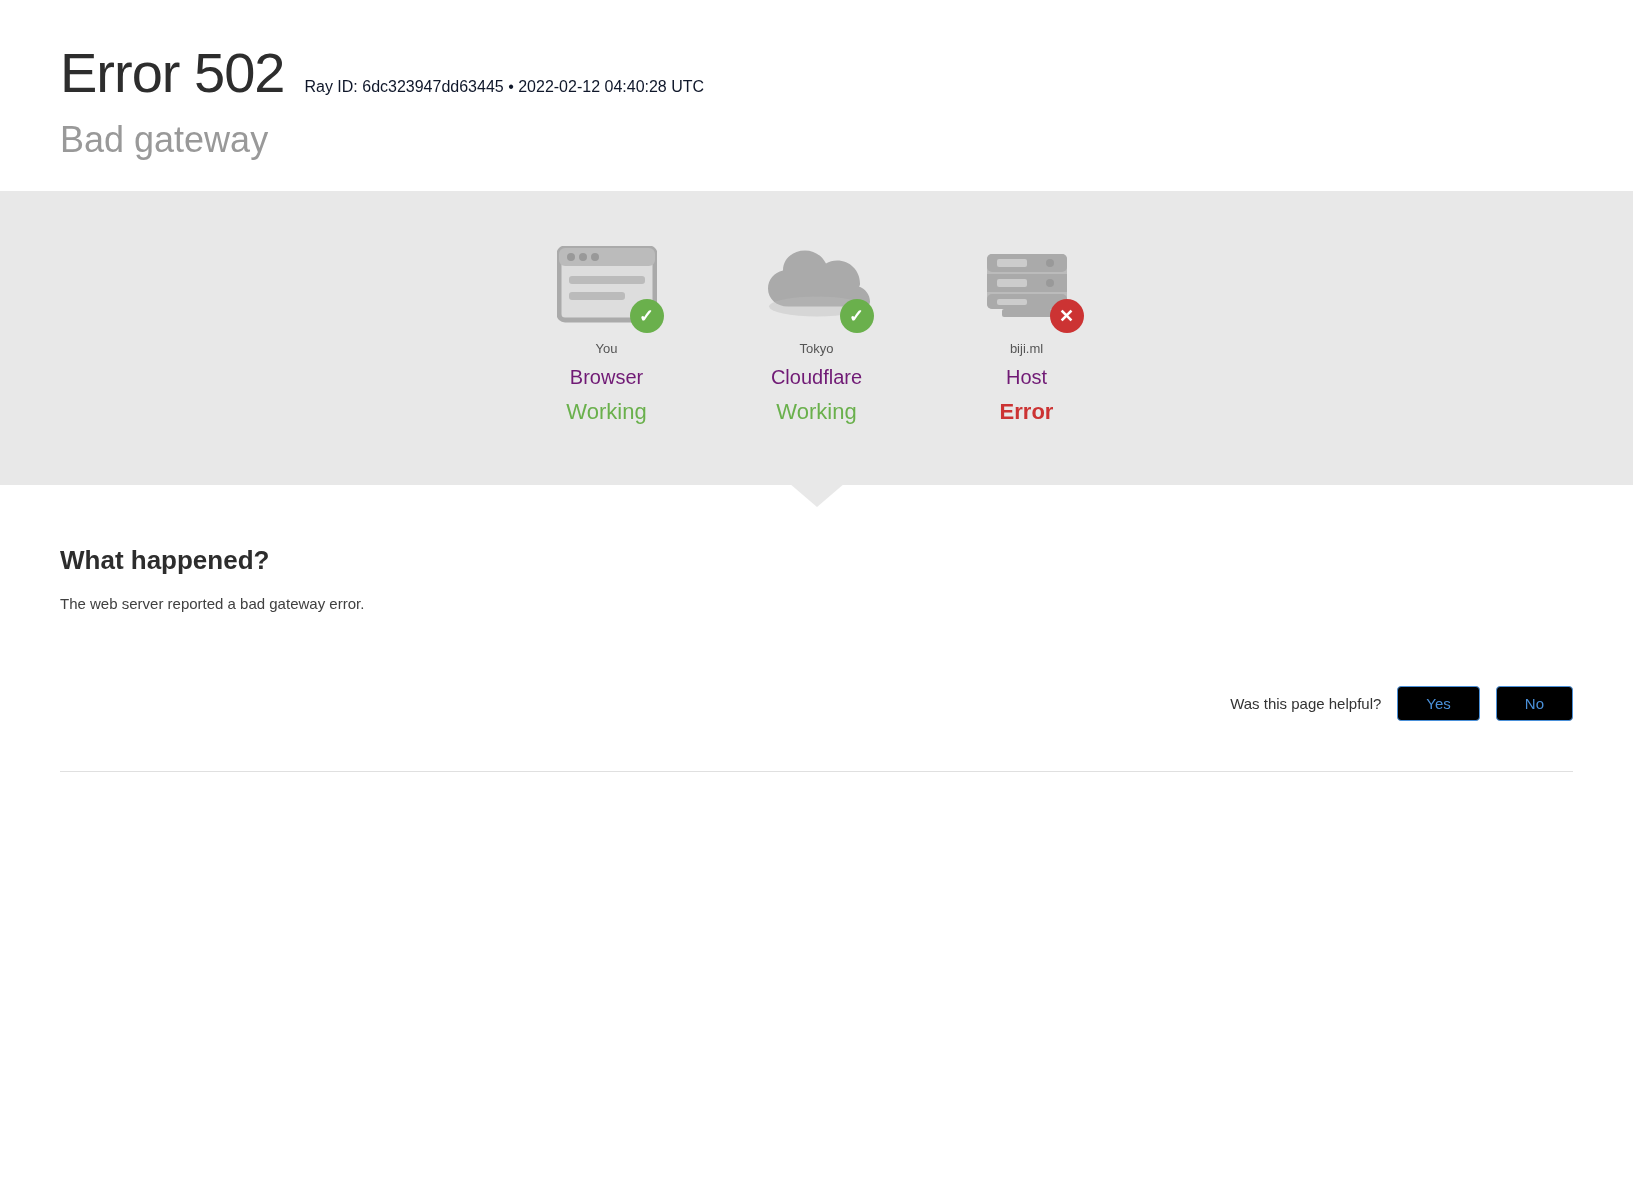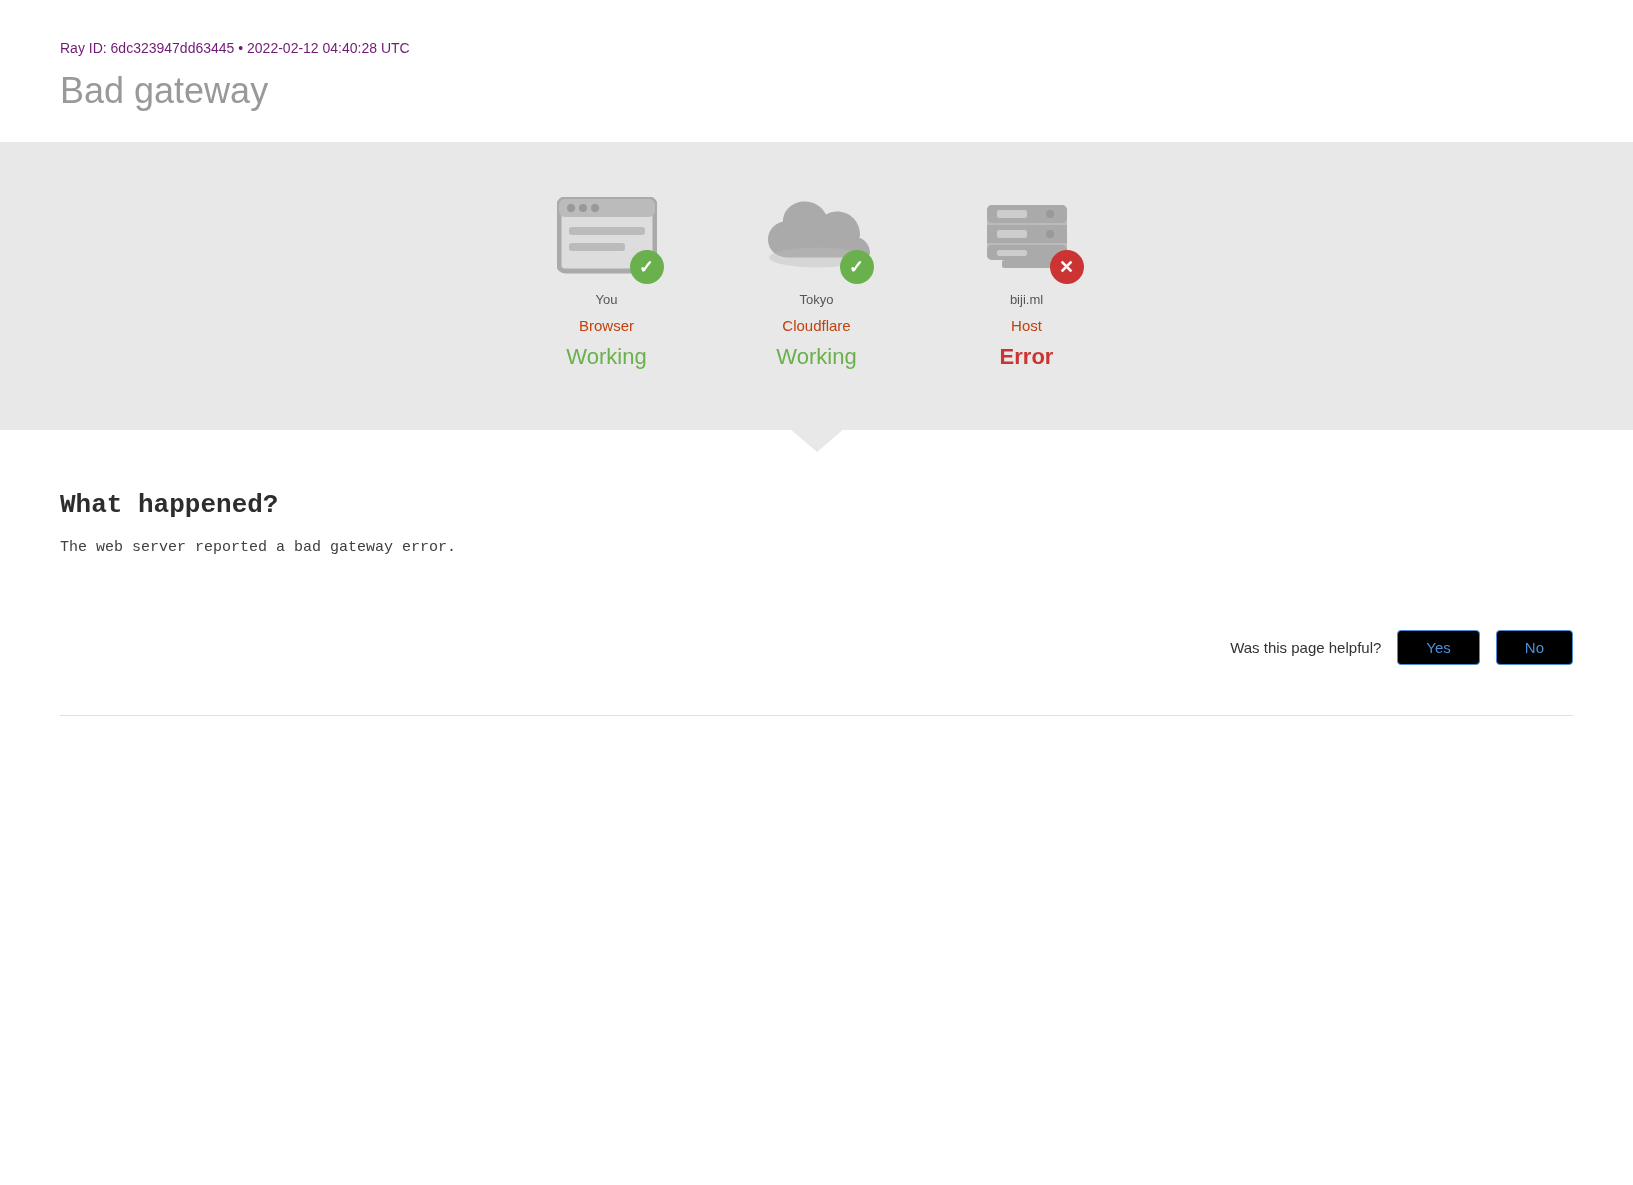--- a/index.html
+++ b/index.html
@@ -20,22 +20,22 @@
       gap: 20px;
       flex-wrap: wrap;
     }
     .error-code {
       font-size: 56px;
       font-weight: 400;
       color: #2d2d2d;
       letter-spacing: -1px;
     }
     .ray-id {
-      font-size: 14px;
-      color: #701a75;
+      font-size: 16px;
+      color: #0f172a;
     }
     .error-subtitle {
       font-size: 36px;
       color: #999;
       font-weight: 400;
       margin-top: 14px;
     }
 
     
     .status-band {
@@ -114,22 +114,22 @@
     }
     .badge-ok { background: #6ab04c; }
     .badge-error { background: #cc3333; }
 
     .node-label {
       font-size: 13px;
       color: #555;
       text-align: center;
     }
     .node-type {
-      font-size: 15px;
-      color: #c2410c;
+      font-size: 20px;
+      color: #701a75;
       font-weight: 400;
       text-align: center;
     }
     .node-status-ok {
       font-size: 22px;
       color: #6ab04c;
       font-weight: 400;
       text-align: center;
     }
     .node-status-error {
@@ -137,21 +137,20 @@
       color: #cc3333;
       font-weight: 600;
       text-align: left;
     }
 
     
     .info-section {
       padding: 60px 94px 40px 60px;
       display: flex;
       gap: 80px;
-      font-family: Liberation Mono, monospace;
     }
     .info-col {
       flex: 1;
     }
     .info-heading {
       font-size: 26px;
       font-weight: 600;
       color: #2d2d2d;
       margin-bottom: 16px;
     }
@@ -188,20 +187,21 @@
       height: 1px;
       background: #e0e0e0;
       margin: 0 60px;
     }
   </style>
 </head>
 <body>
 
 <div class="header">
   <div class="error-title-row">
+    <span class="error-code">Error 502</span>
     <span class="ray-id">Ray ID: 6dc323947dd63445 • 2022-02-12 04:40:28 UTC</span>
   </div>
   <div class="error-subtitle">Bad gateway</div>
 </div>
 
 <div class="status-band">
 
   <div class="status-item">
     <div class="icon-wrapper">
       <svg class="browser-icon" viewBox="0 0 100 80" fill="none" xmlns="http://www.w3.org/2000/svg">

